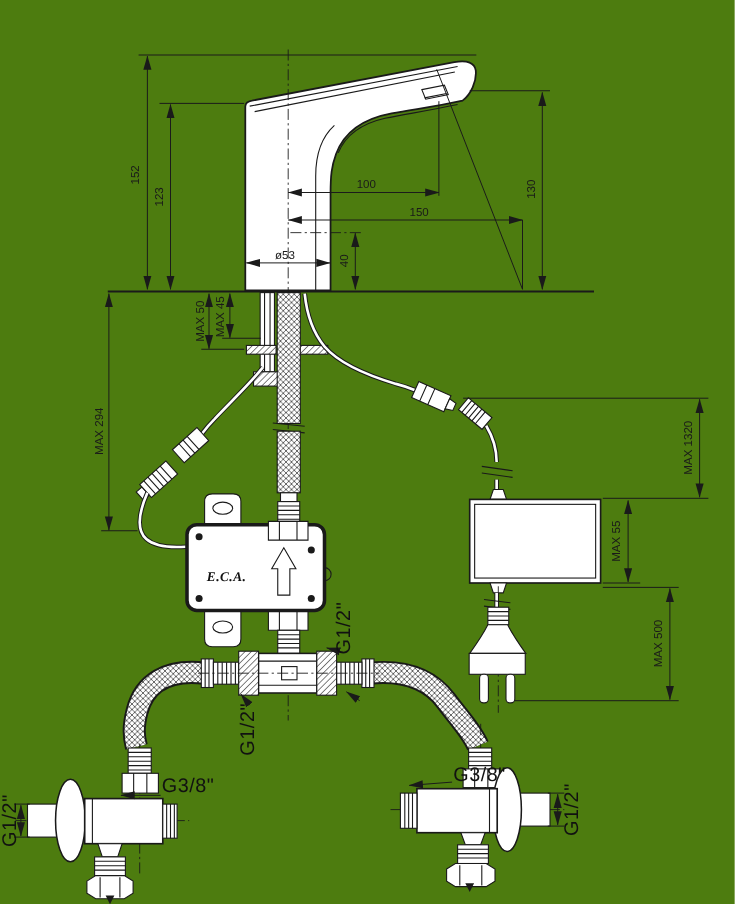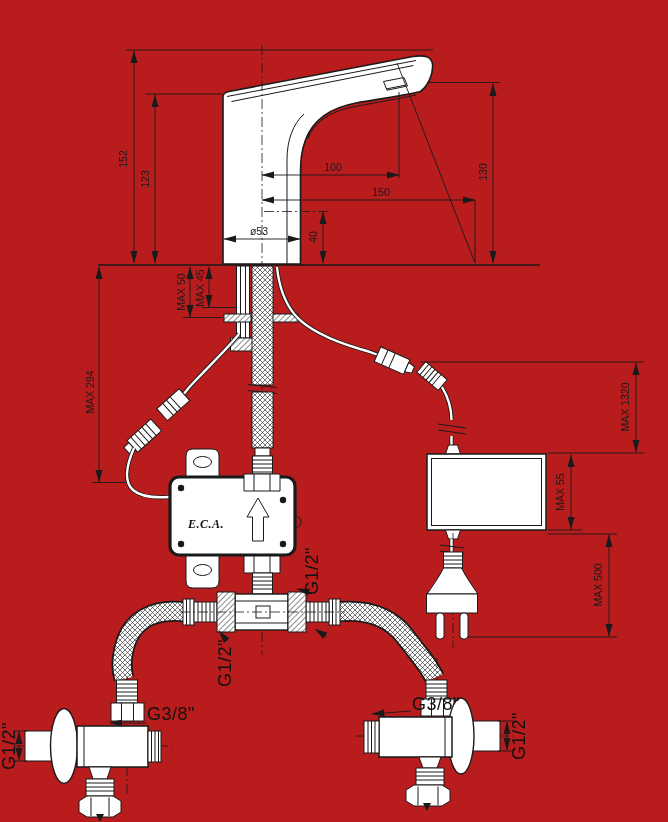--- a/index.html
+++ b/index.html
@@ -1,16 +1,16 @@
 <!DOCTYPE html>
 <html><head>
 <meta charset="utf-8">
 <style>
   html,body{margin:0;padding:0;background:#fff;}
-  .stage{position:relative;width:668px;height:822px;background:#b91c1c;overflow:hidden;
+  .stage{position:relative;width:668px;height:822px;background:#4d7c0f;overflow:hidden;
          font-family:"Liberation Sans",sans-serif;}
   svg{display:block}
   .ln{stroke:#1a1a1a;stroke-width:1;fill:none}
   .thk{stroke:#1a1a1a;stroke-width:1.6;fill:none}
   .w{fill:#ffffff}
   .dim{stroke:#1a1a1a;stroke-width:.9;fill:none}
   .cl{stroke:#1a1a1a;stroke-width:.8;fill:none;stroke-dasharray:10 3 2 3}
   .cbl1{stroke:#1a1a1a;stroke-width:4.2;fill:none}
   .cbl2{stroke:#ffffff;stroke-width:2.4;fill:none}
   .hoseO{stroke:#1a1a1a;stroke-width:21;fill:none}

